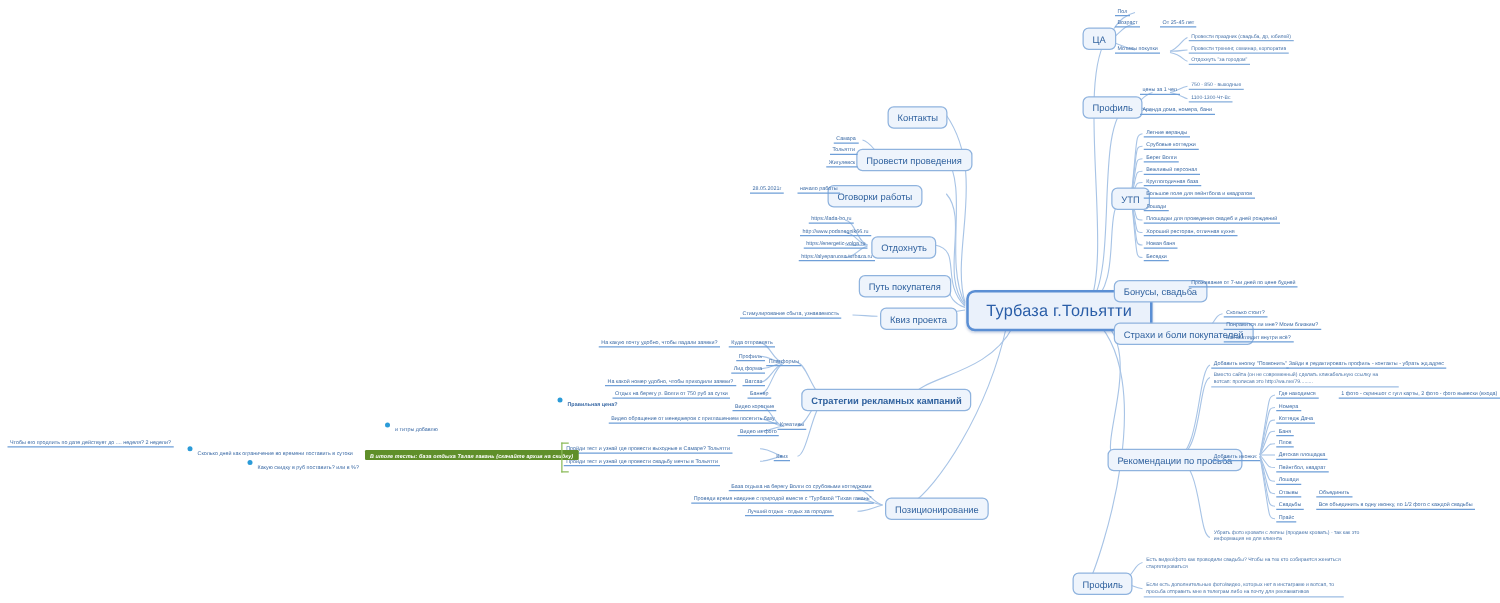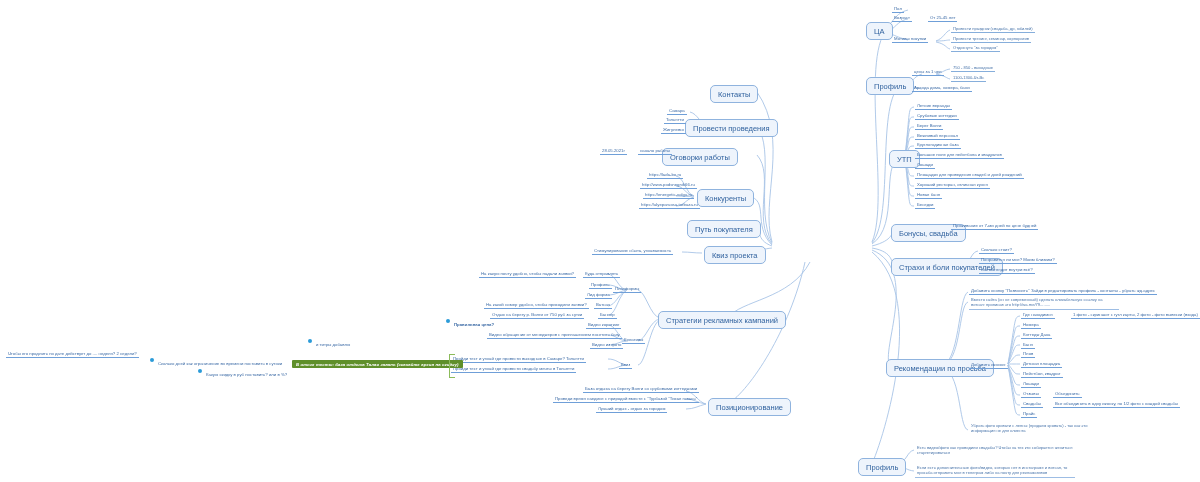--- a/index.html
+++ b/index.html
@@ -186,20 +186,21 @@
 
       <path d="M626 365 C 618 363, 616 359, 608 359"></path>
       <path d="M626 365 C 618 366, 616 369, 608 369"></path>
 
       <path d="M706 404 C 698 402, 694 392, 686 391"></path>
       <path d="M706 404 C 698 403, 694 399, 686 399"></path>
       <path d="M706 404 C 698 406, 694 409, 686 409"></path>
     </g>
   </svg>
 
+  <div class="node n-root" style="left:773px;top:232px;">Турбаза г.Тольятти</div>
 
   <div class="node n-l1" style="left:866px;top:22px;">ЦА</div>
   <div class="node n-l2" style="left:892px;top:6px;">Пол</div>
   <div class="node n-l2" style="left:892px;top:15px;">Возраст</div>
   <div class="node n-l2" style="left:928px;top:15px;">От 25-45 лет</div>
   <div class="node n-l2" style="left:892px;top:36px;">Мотивы покупки</div>
   <div class="node n-l3" style="left:951px;top:26px;">Провести праздник (свадьба, др, юбилей)</div>
   <div class="node n-l3" style="left:951px;top:36px;">Провести тренинг, семинар, корпоратив</div>
   <div class="node n-l3" style="left:951px;top:45px;">Отдохнуть "за городом"</div>
 
@@ -262,32 +263,32 @@
 
   <div class="node n-l1" style="left:685px;top:119px;">Провести проведения</div>
   <div class="node n-l2" style="left:667px;top:108px;">Самара</div>
   <div class="node n-l2" style="left:664px;top:117px;">Тольятти</div>
   <div class="node n-l2" style="left:661px;top:127px;">Жигулевск</div>
 
   <div class="node n-l1" style="left:662px;top:148px;">Оговорки работы</div>
   <div class="node n-l2" style="left:600px;top:148px;">28.05.2021г</div>
   <div class="node n-l2" style="left:638px;top:148px;">начало работы</div>
 
-  <div class="node n-l1" style="left:697px;top:189px;">Конкуренты</div>
+  <div class="node n-l1" style="left:697px;top:189px;">Отдохнуть</div>
   <div class="node n-l2" style="left:647px;top:172px;">https://lada-bo.ru</div>
   <div class="node n-l2" style="left:640px;top:182px;">http://www.podsnegnik66.ru</div>
   <div class="node n-l2" style="left:643px;top:192px;">https://energetic-volga.ru</div>
   <div class="node n-l2" style="left:639px;top:202px;">https://alyeparuosa.turbaza.ru</div>
 
   <div class="node n-l1" style="left:687px;top:220px;">Путь покупателя</div>
 
   <div class="node n-l1" style="left:704px;top:246px;">Квиз проекта</div>
   <div class="node n-l2" style="left:592px;top:248px;">Стимулирование сбыта, узнаваемость</div>
 
-  <div class="node n-l1" style="left:658px;top:311px;">Стратегии рекламных кампаний</div>
+  <div class="node n-l1" style="left:641px;top:311px;font-weight:bold;">Стратегии рекламных кампаний</div>
 
   <div class="node n-l2" style="left:613px;top:286px;">Платформы</div>
   <div class="node n-l2" style="left:479px;top:271px;">На какую почту удобно, чтобы падали заявки?</div>
   <div class="node n-l2" style="left:583px;top:271px;">Куда отправлять</div>
   <div class="node n-l2" style="left:589px;top:282px;">Профиль</div>
   <div class="node n-l2" style="left:585px;top:292px;">Лид форма</div>
   <div class="node n-l2" style="left:594px;top:302px;">Ватсап</div>
   <div class="node n-l2" style="left:484px;top:302px;">На какой номер удобно, чтобы приходили заявки?</div>
   <div class="node n-l2" style="left:598px;top:312px;">Баннер</div>
   <div class="node n-l2" style="left:490px;top:312px;">Отдых на берегу р. Волги от 750 руб за сутки</div>

